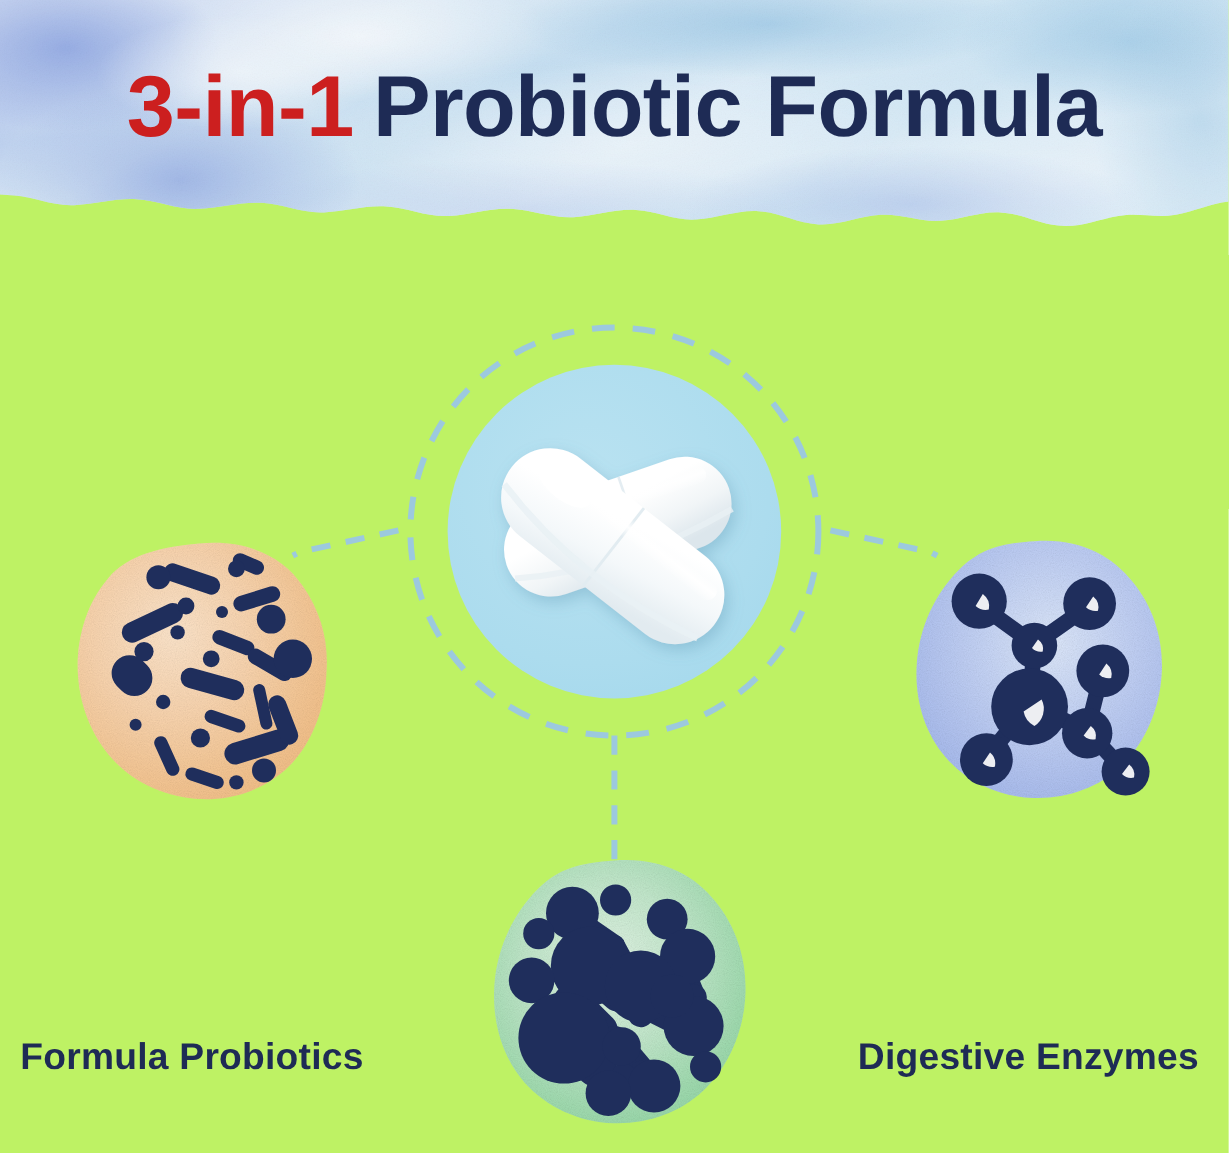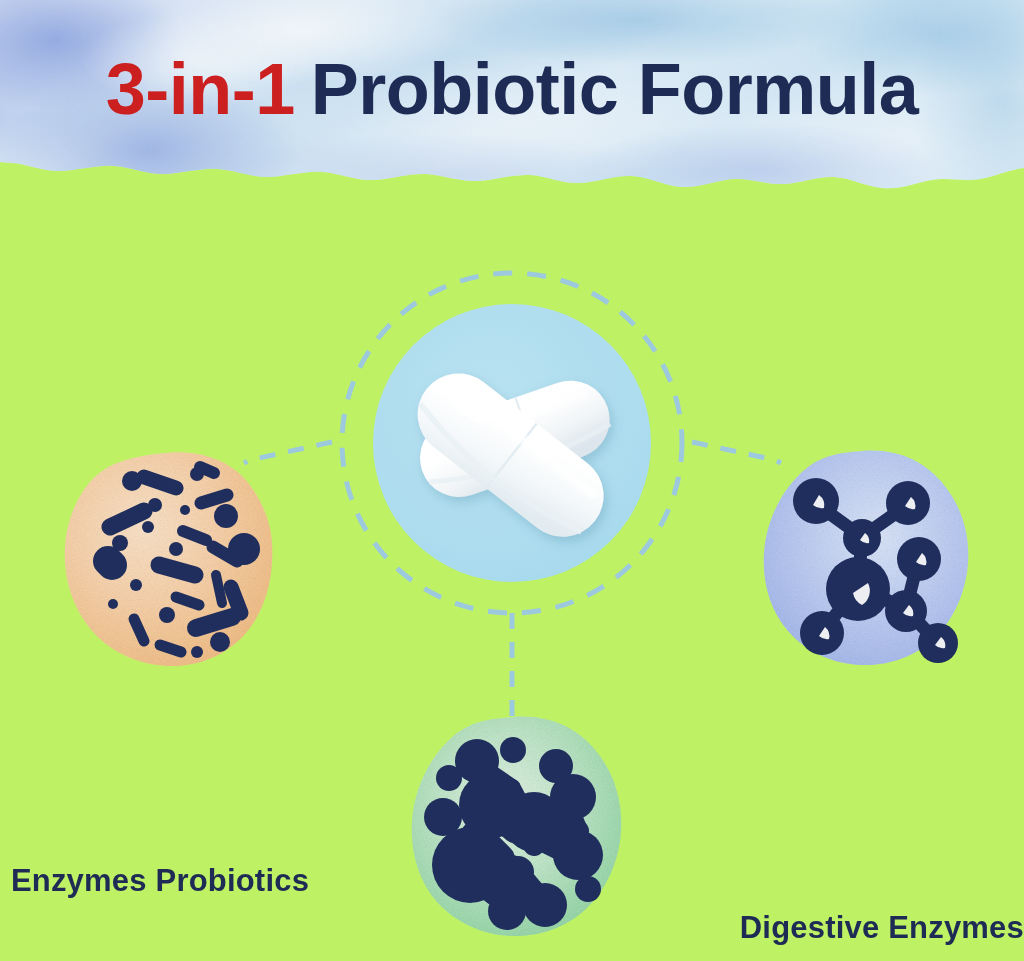--- a/index.html
+++ b/index.html
@@ -83,22 +83,21 @@
   #label-probiotics {
     left: 0;
     top: 658px;
     width: 320px;
     text-align: center;
   }
   #label-enzymes {
     left: 690px;
     top: 658px;
     width: 334px;
-    text-align: right;
-    margin-top: 47px;
+    text-align: center;
   }
 </style>
 </head>
 <body>
 
 <div id="canvas">
 
   <div class="header-band">
     <svg class="header-svg" width="1024" height="205" viewBox="0 0 1024 205">
       <defs>
@@ -415,18 +414,18 @@
           <circle cx="578" cy="650" r="25"></circle>
           <circle cx="518" cy="667" r="16"></circle>
           <circle cx="545" cy="700" r="22"></circle>
           <circle cx="507" cy="706" r="19"></circle>
           <circle cx="588" cy="684" r="13"></circle>
           <circle cx="560" cy="625" r="18"></circle>
         </g>
       </g>
     </svg>
 
-    <div class="node-label" id="label-probiotics">Enzymes Probiotics</div>
+    <div class="node-label" id="label-probiotics">Formula Probiotics</div>
     <div class="node-label" id="label-enzymes">Digestive Enzymes</div>
 
   </div>
 
 </div>
 
 </body></html>

